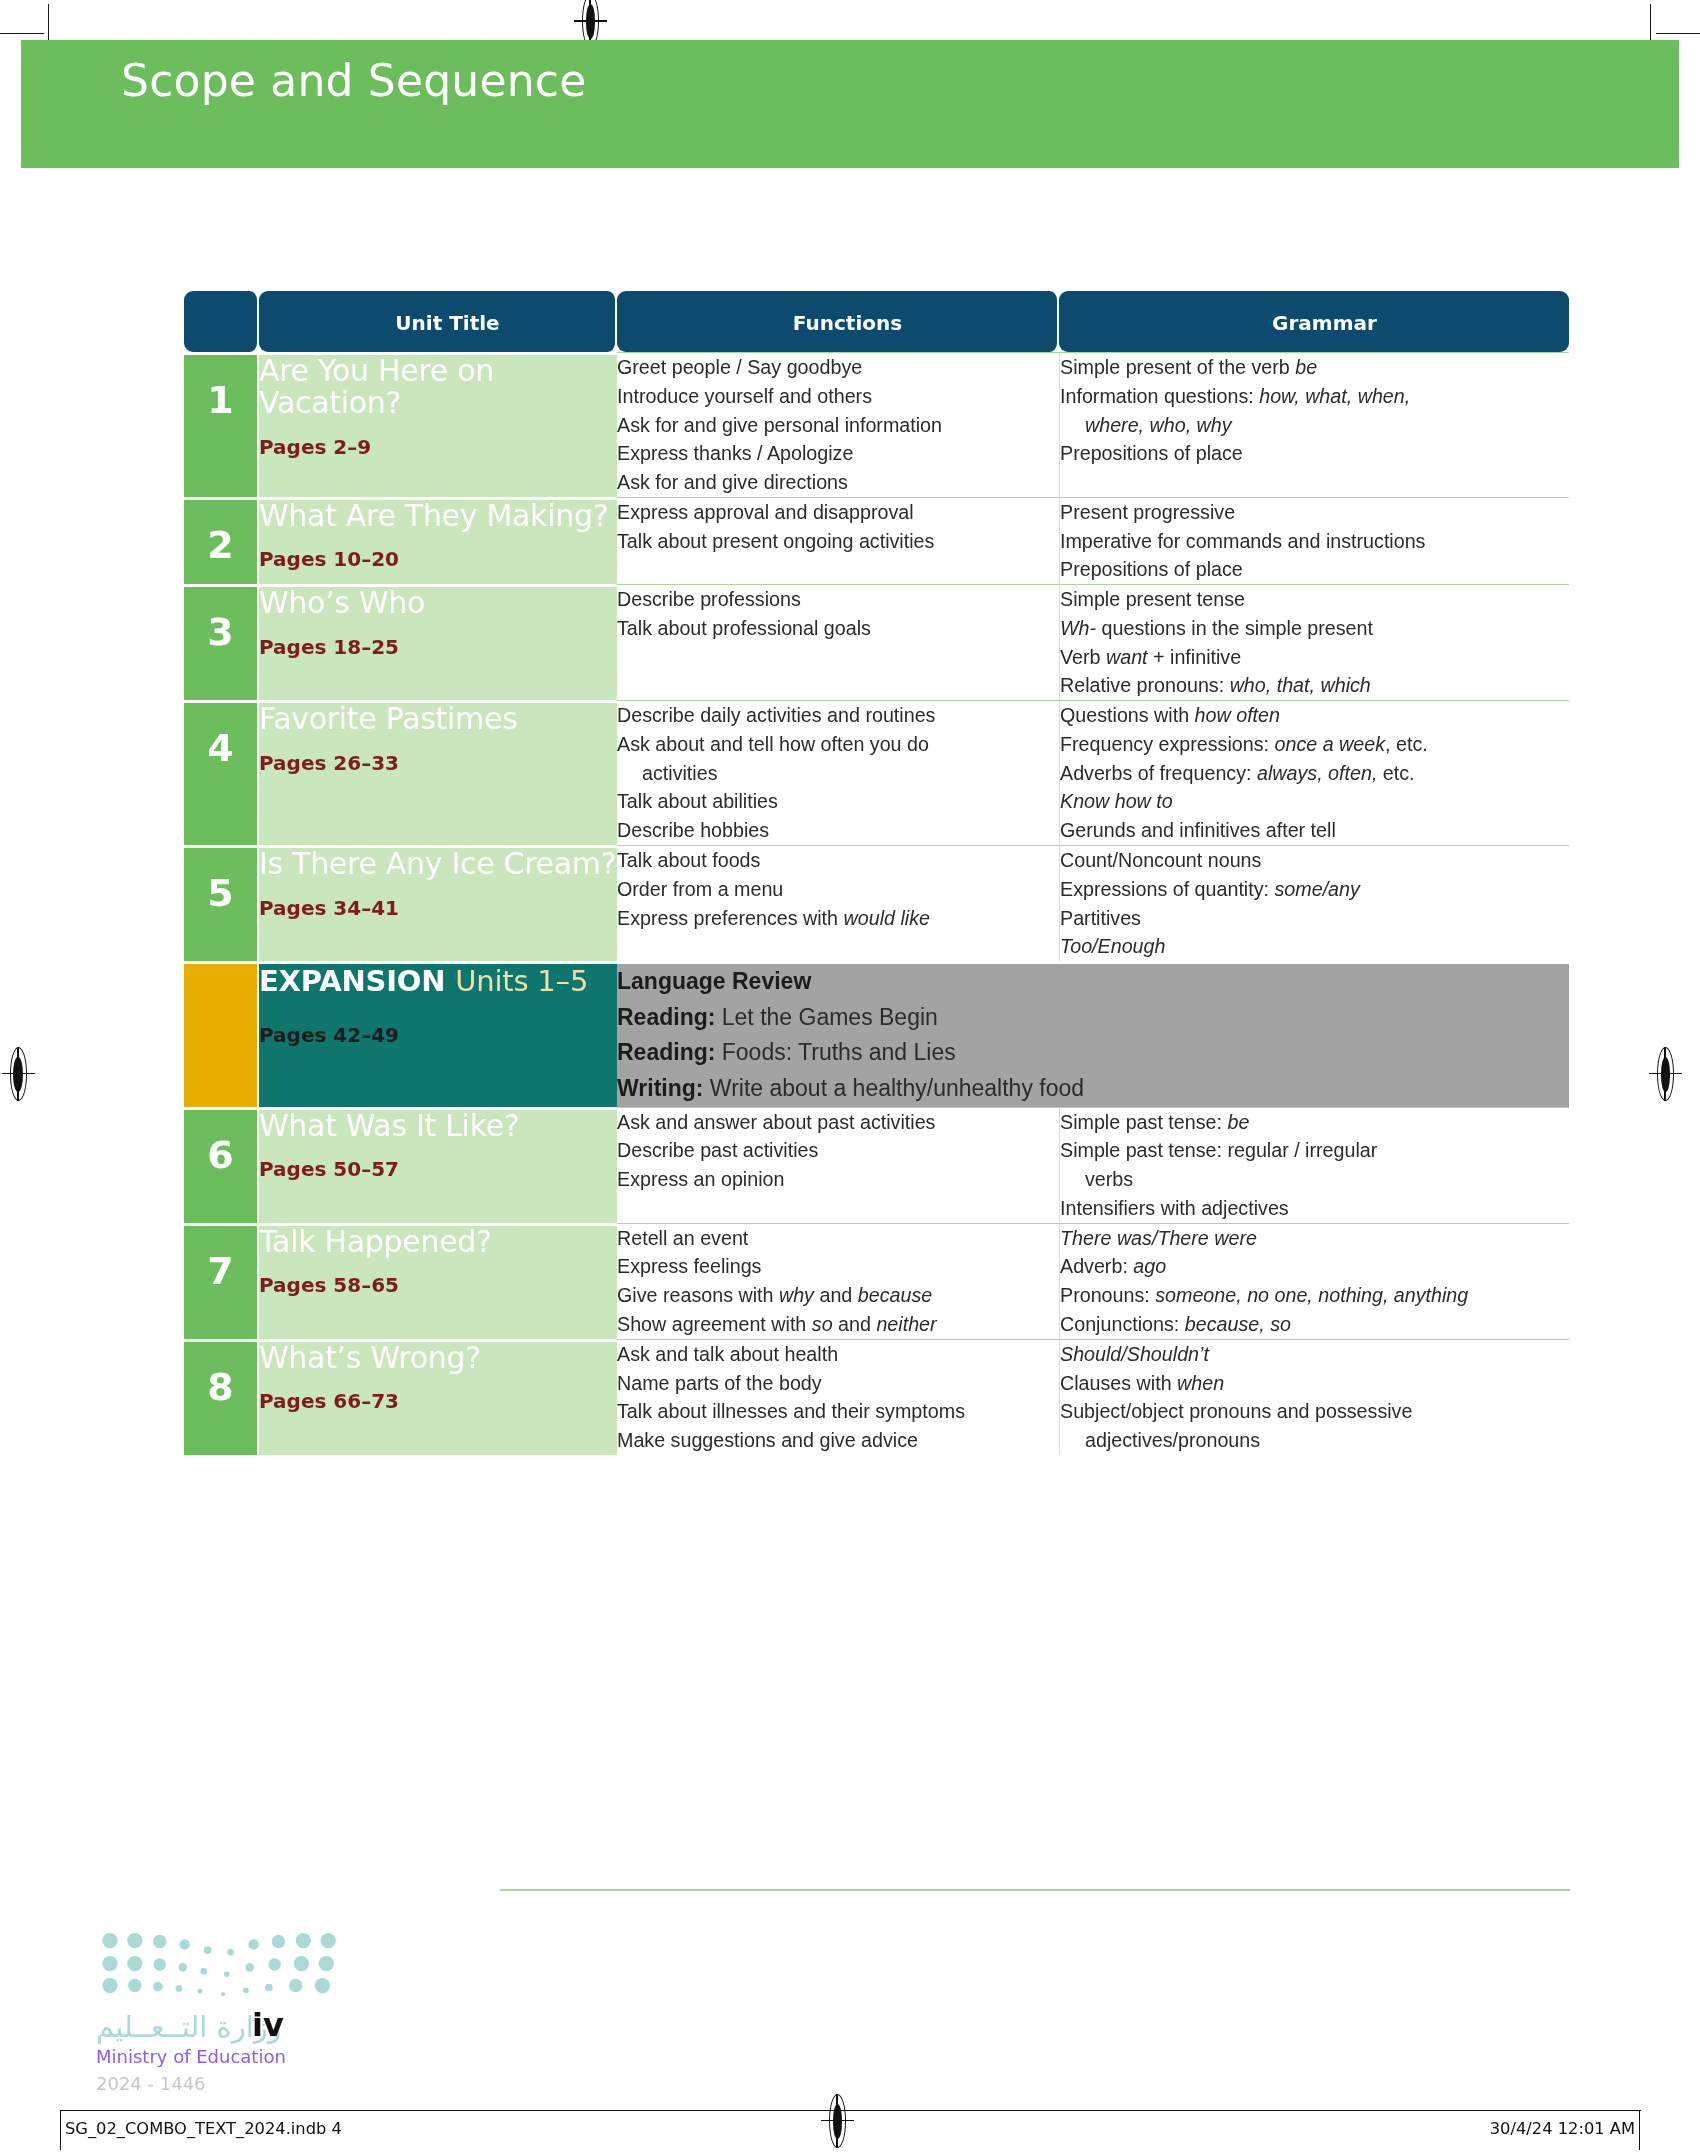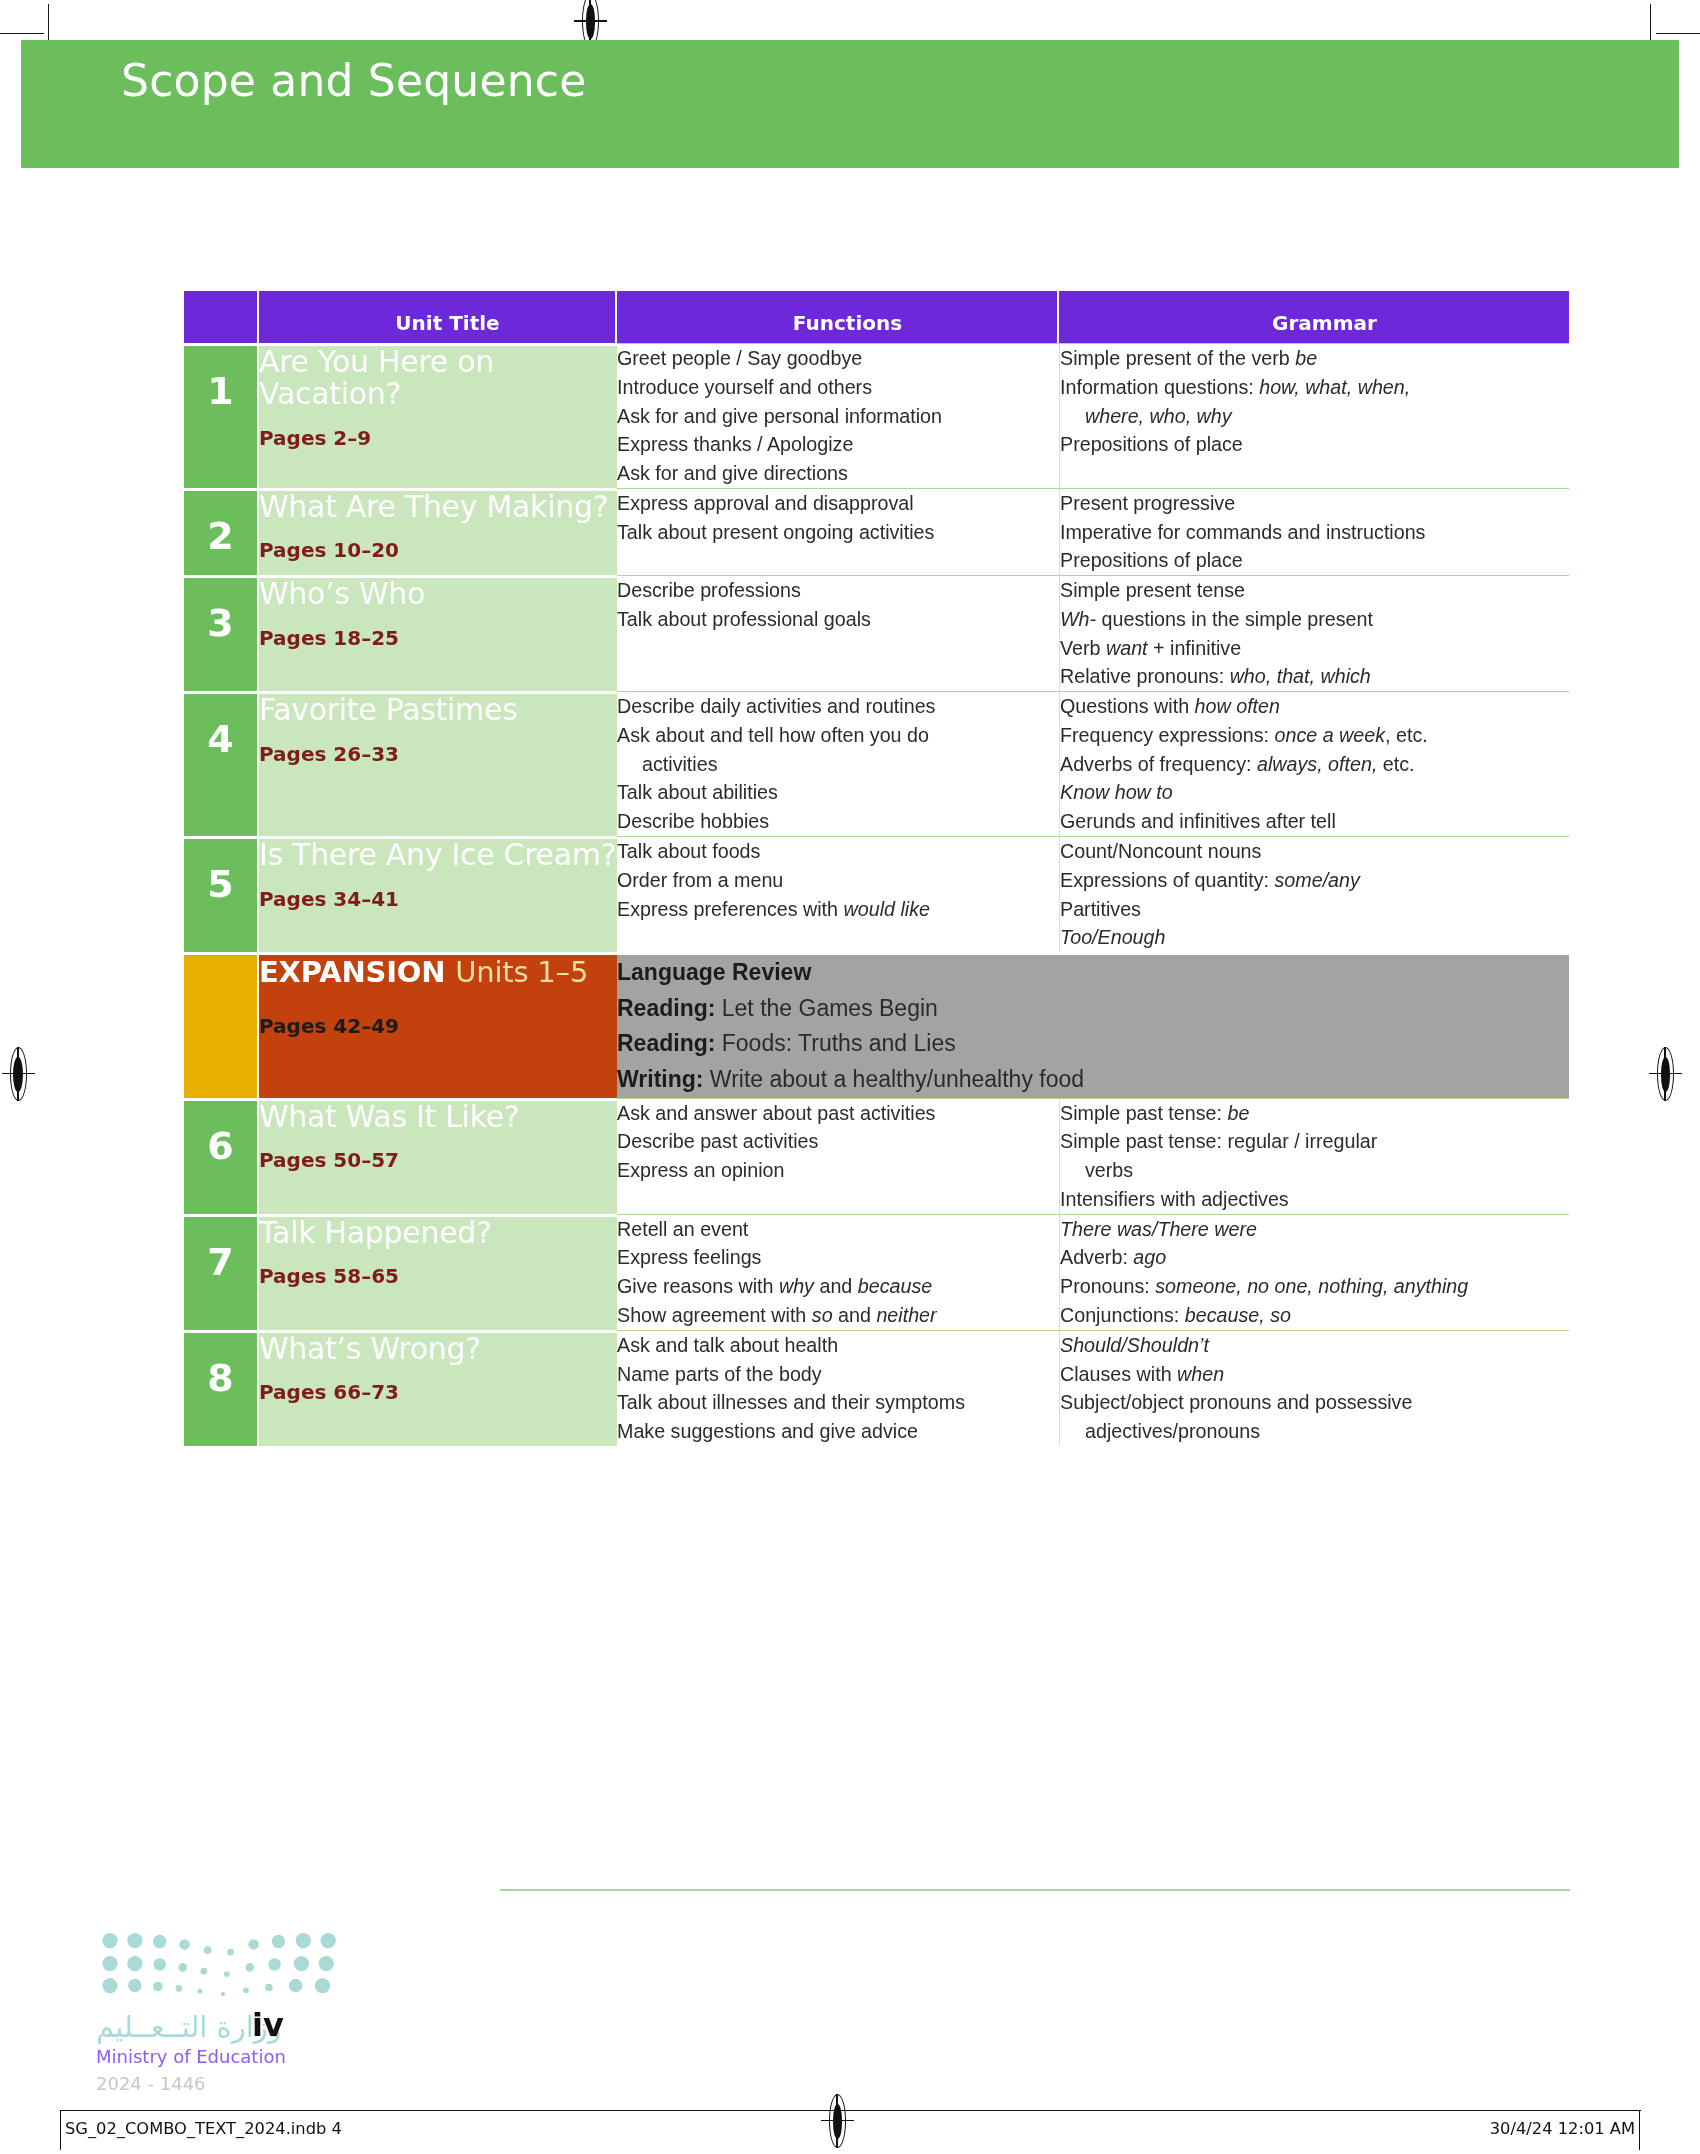--- a/index.html
+++ b/index.html
@@ -49,23 +49,24 @@
   }
   .sns-table td,.sns-table th{vertical-align:top;padding:0;}
 
   .col-num{width:75px;}
   .col-title{width:358px;}
   .col-fn{width:442px;}
   .col-gr{width:510px;}
 
   
   .hdr-cell{
-    background:#6d28d9;height:52px;
+    background:#0c4a6e;height:61px;
     border-right:2.9px solid #ffffff;
     box-sizing:border-box;
+    border-radius:9px;
   }
   .hdr-cell:last-child{border-right:none;}
   .hdr-text{
     color:#ffffff;font-size:20px;font-weight:bold;
     padding:20px 0 0 21px;
     font-family:"DejaVu Sans", sans-serif;
   }
 
   
   .num-cell{
@@ -115,21 +116,21 @@
   .body-cell i{font-style:italic;}
 
   
   .exp-num-cell{
     background:#e8ae00;
     border-top:3.8px solid #ffffff;
     border-right:2.9px solid #ffffff;
     box-sizing:border-box;
   }
   .exp-title-cell{
-    background:#c2410c;
+    background:#0f766e;
     border-top:3.8px solid #ffffff;
     box-sizing:border-box;
     padding:27px 19px 29px 21px;
     margin-top:24px;
   }
   .exp-kicker{font-size:29px;font-weight:bold;color:#ffffff;font-family:"DejaVu Sans", sans-serif;letter-spacing:-0.2px;}
   .exp-kicker span.light{font-weight:400;color:#f1dfa7;}
   .exp-pages{color:#1c1c1c;font-size:20px;font-weight:bold;margin-top:25px;font-family:"DejaVu Sans", sans-serif;}
   .exp-body-cell{
     background:#a3a3a3;

